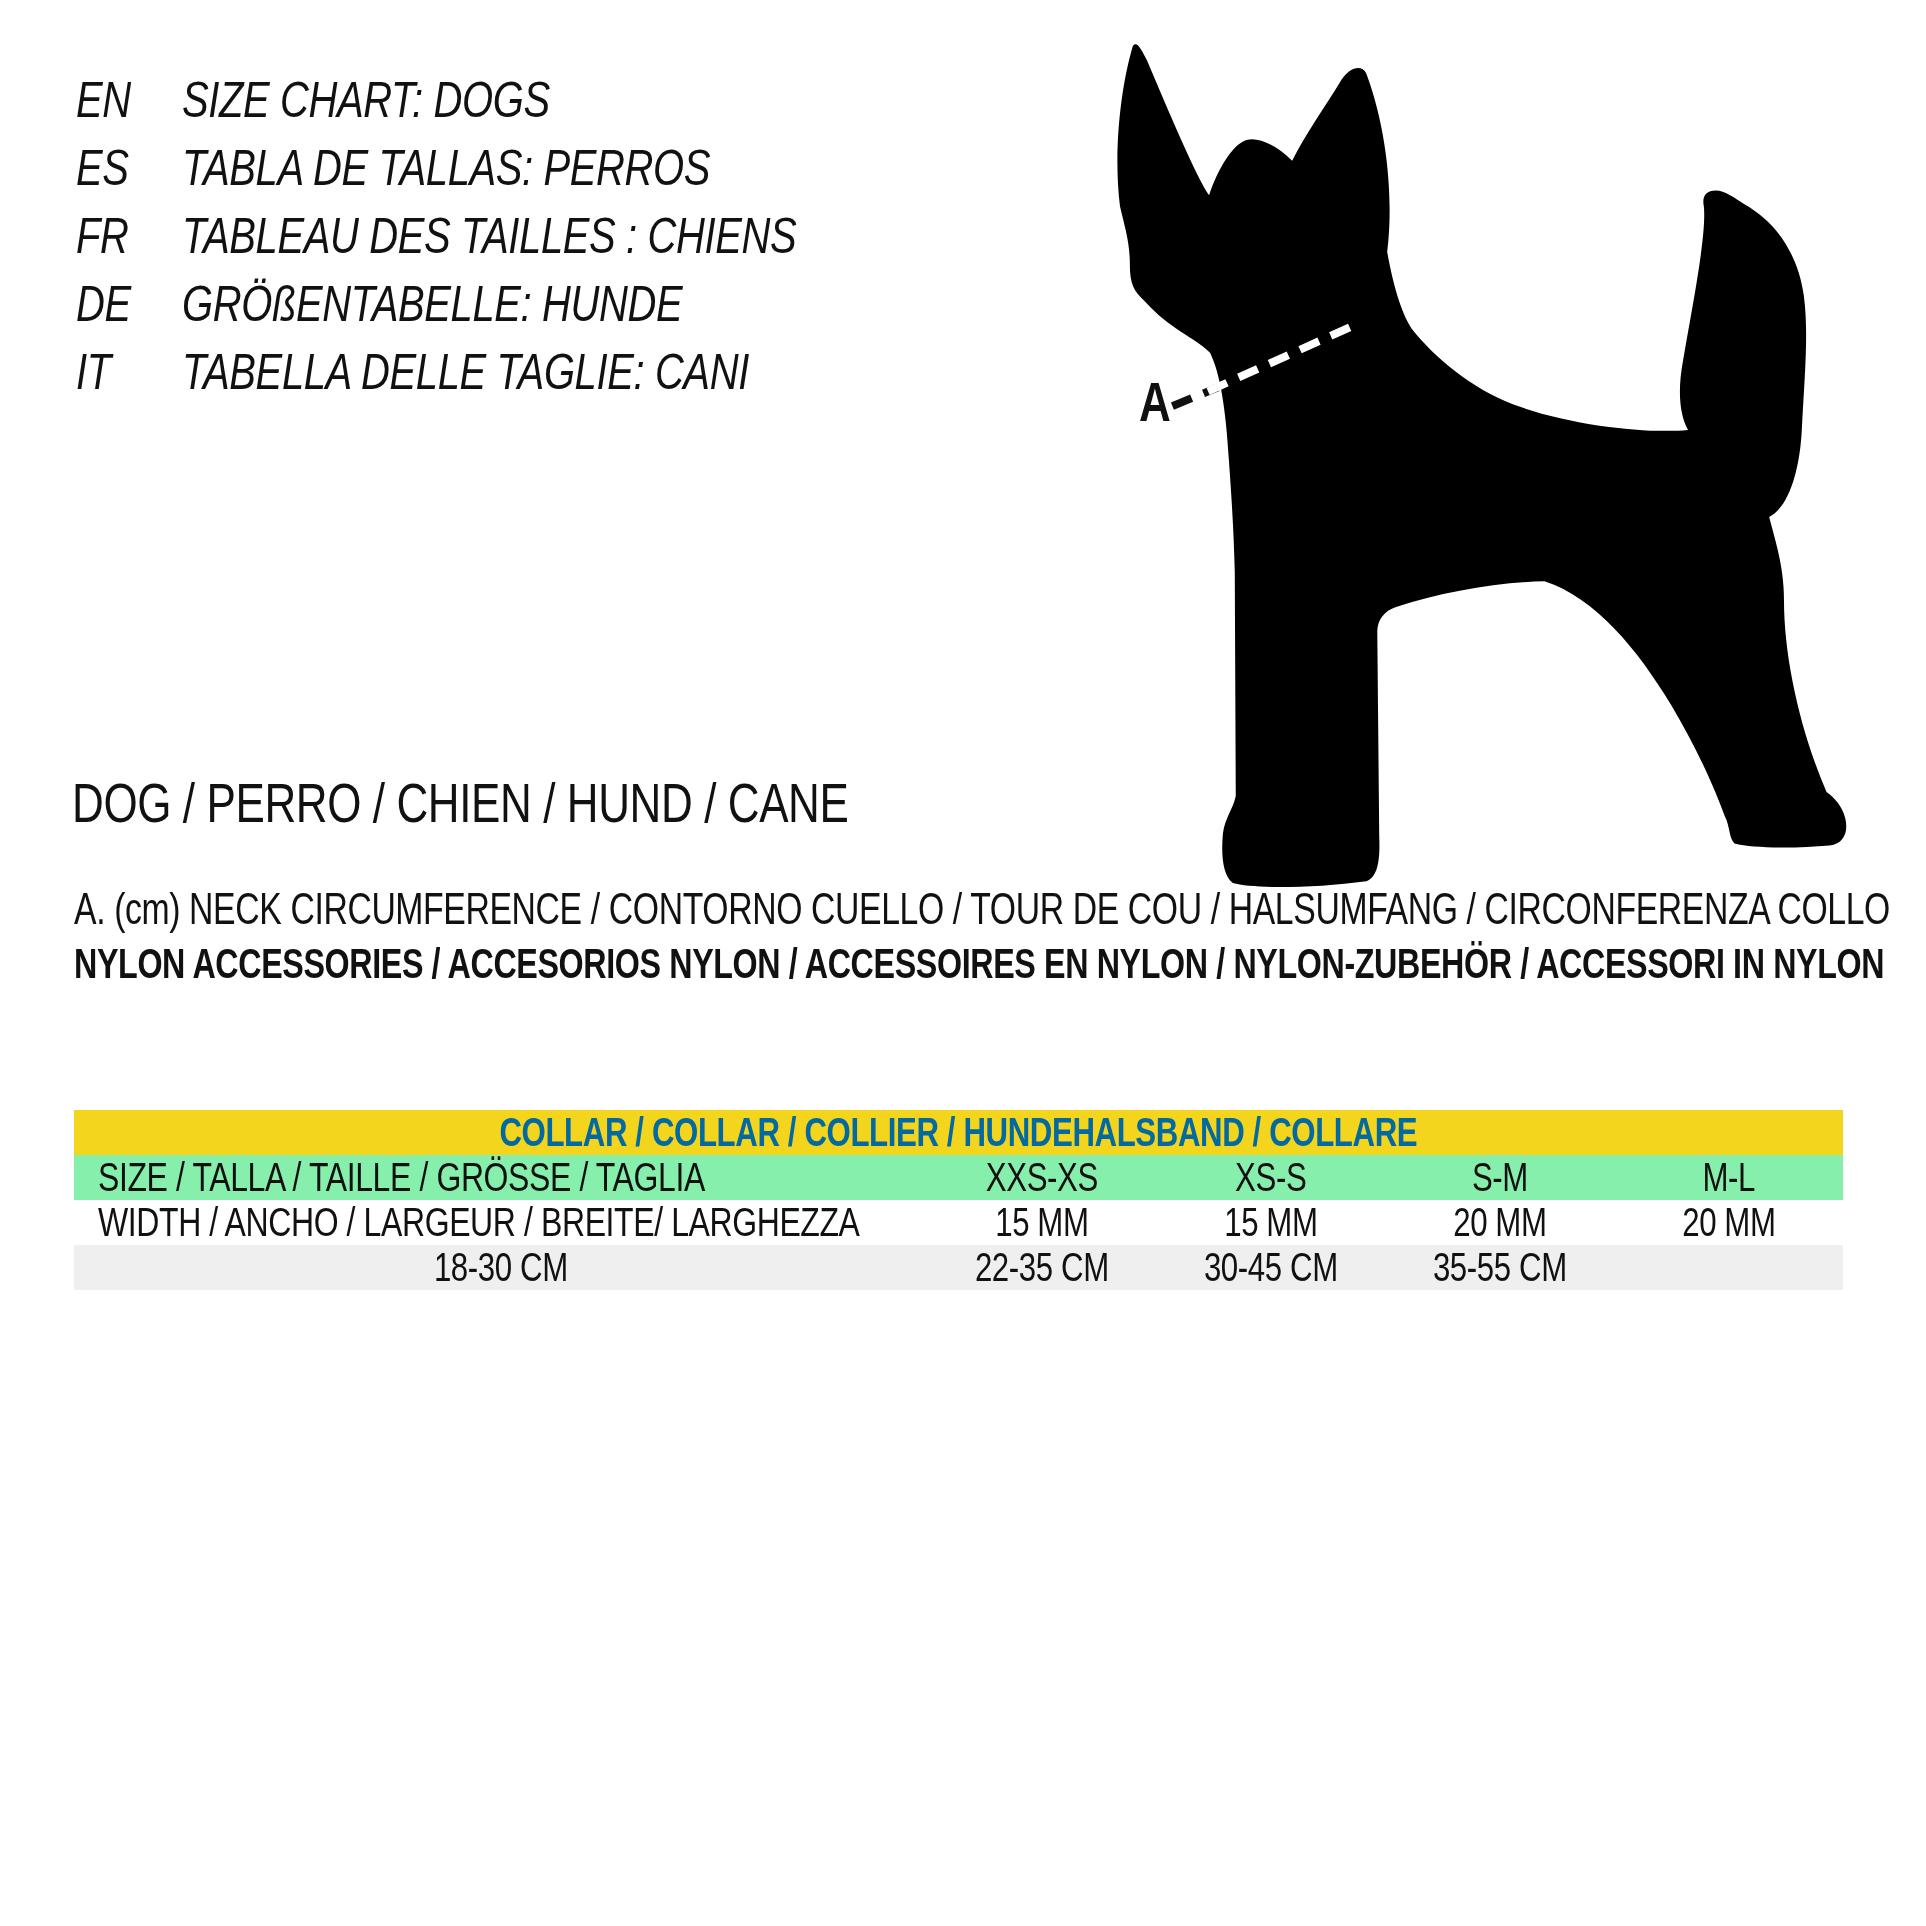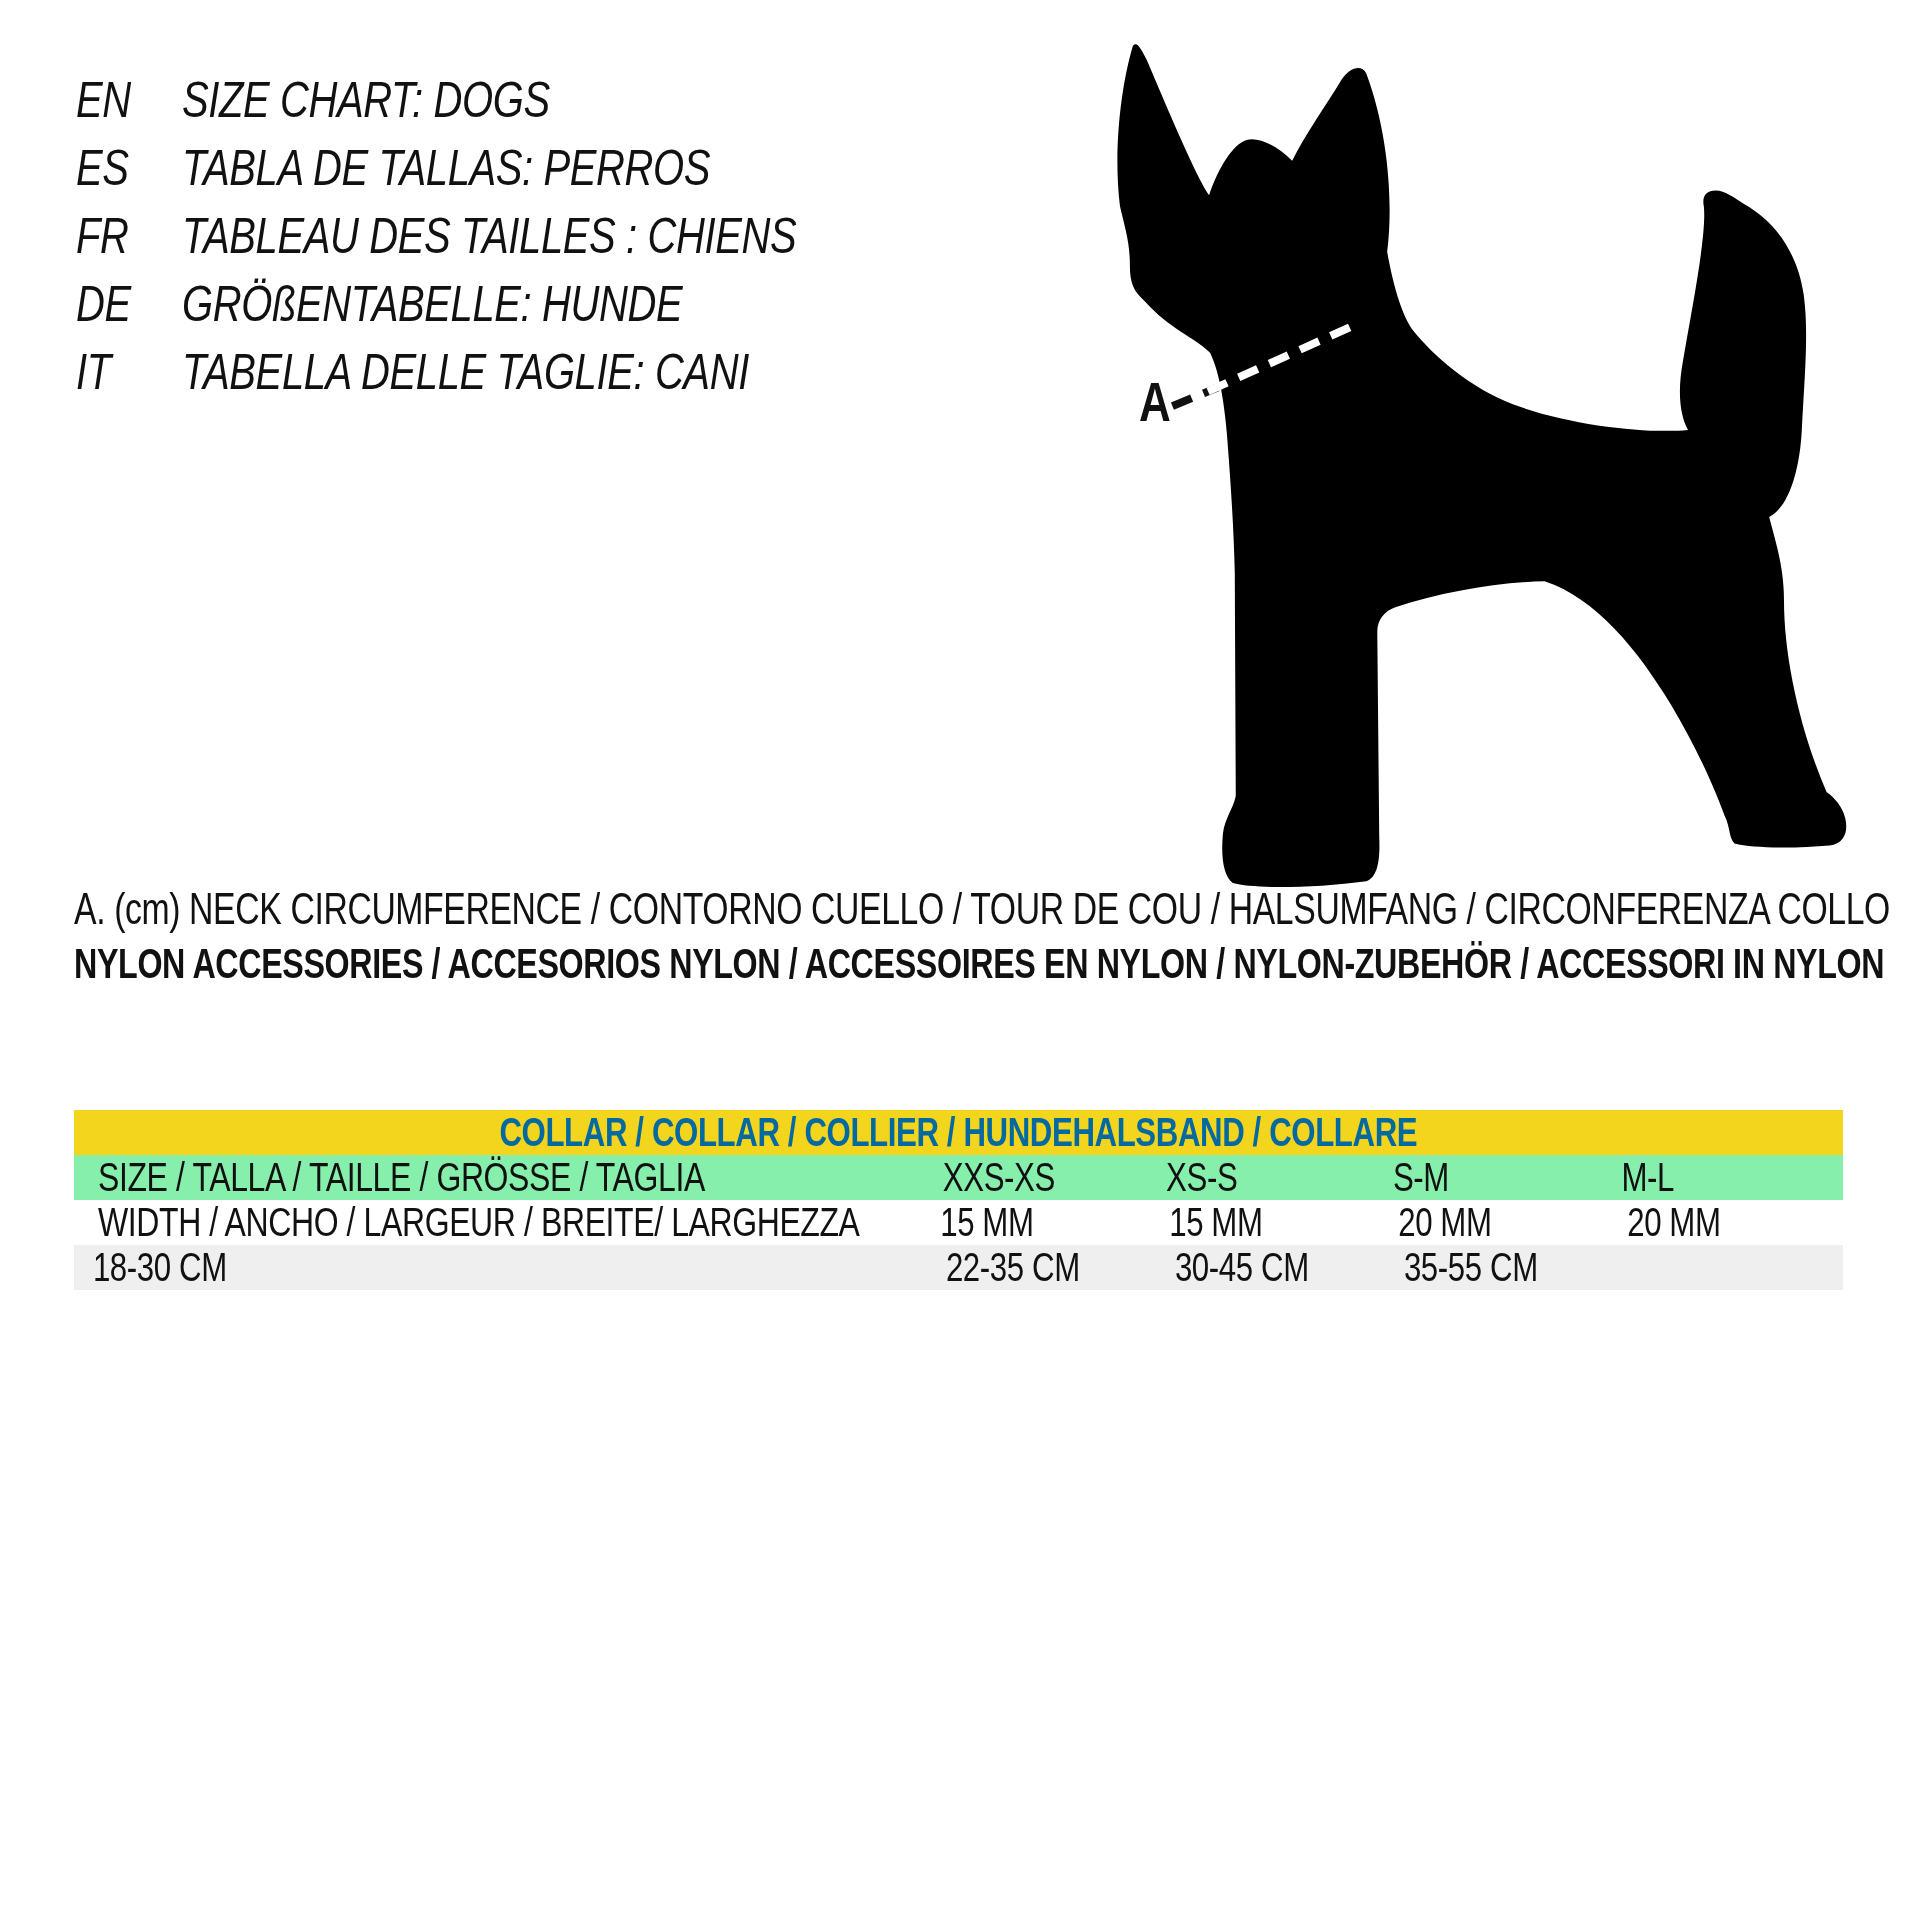--- a/index.html
+++ b/index.html
@@ -36,21 +36,21 @@
   .t-head{
     height:45px;background:#F3D51D;
     display:flex;align-items:center;justify-content:center;
     font-weight:bold;color:#0369a1;
   }
   .t-row{display:grid;grid-template-columns:853px 1fr 1fr 1fr 1fr;height:45px;align-items:center;}
   .t-row.alt{background:#86efac;}
   .t-row.plain{background:#ffffff;}
   .t-row.light{background:#EFEFEF;}
   .t-row .lbl{padding-left:24px;overflow:visible;}
-  .t-row .val{}
+  .t-row .val{text-align:center;}
 </style>
 </head>
 <body>
 
 <div class="stage">
 
   <div class="langs">
     <div class="lang-row">
       <span class="lang-code"><span class="cond">EN</span></span>
       <span class="cond">SIZE CHART: DOGS</span>
@@ -120,20 +120,23 @@
         Z"></path>
       <line x1="76" y1="370" x2="122" y2="351" stroke="#111111" stroke-width="8" stroke-dasharray="21 13"></line>
       <line x1="112" y1="355" x2="256" y2="290" stroke="#ffffff" stroke-width="8" stroke-dasharray="21 13"></line>
     </svg>
   </div>
 
   <div class="measure-a">
     <span class="cond">A</span>
   </div>
 
+  <div class="dog-caption">
+    <span class="cond">DOG / PERRO / CHIEN / HUND / CANE</span>
+  </div>
 
   <div class="note-measure">
     <span class="cond-n">A. (cm) NECK CIRCUMFERENCE / CONTORNO CUELLO / TOUR DE COU / HALSUMFANG / CIRCONFERENZA COLLO</span>
   </div>
   <div class="note-material">
     <span class="cond-n">NYLON ACCESSORIES / ACCESORIOS NYLON / ACCESSOIRES EN NYLON / NYLON-ZUBEHÖR / ACCESSORI IN NYLON</span>
   </div>
 
   <div class="size-table">
     <div class="t-head">

